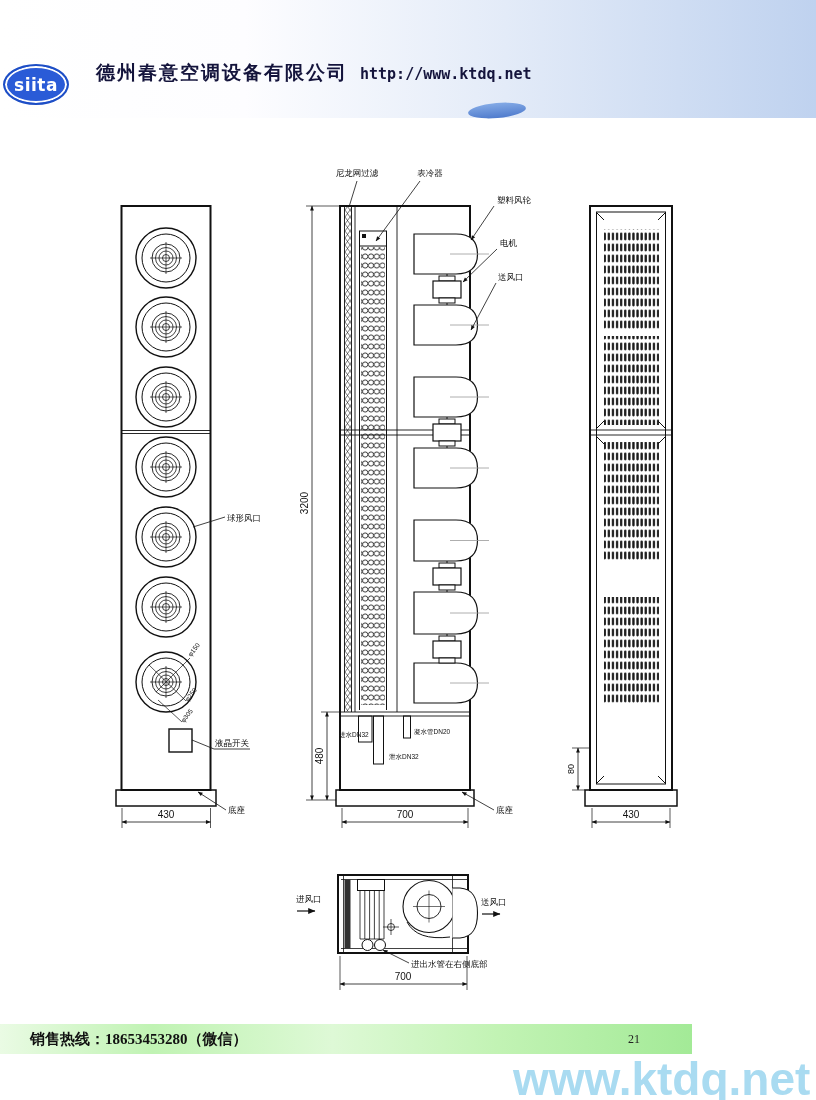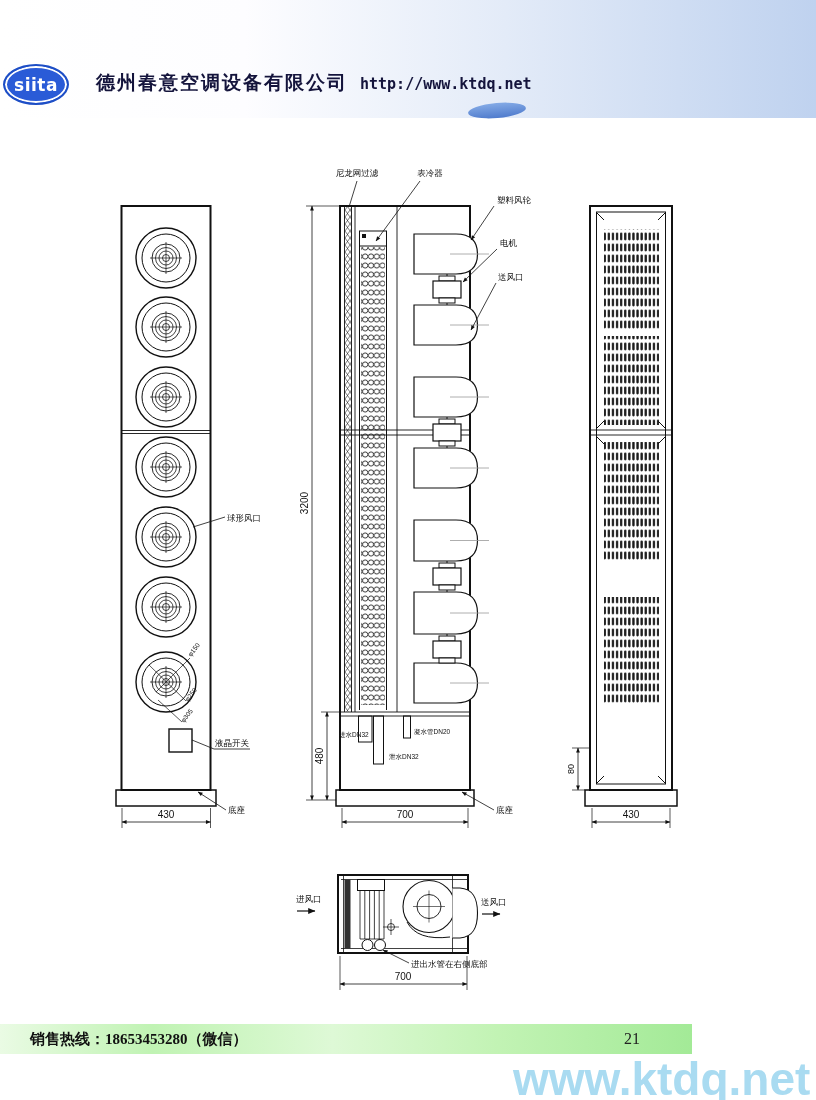--- a/index.html
+++ b/index.html
@@ -5,31 +5,31 @@
   html,body{margin:0;padding:0;}
   body{width:816px;height:1100px;position:relative;overflow:hidden;background:#fff;
        font-family:"Liberation Sans",sans-serif;}
   .header{position:absolute;left:0;top:0;width:816px;height:118px;
           background:linear-gradient(to right,#ffffff 0%,#fdfdff 30%,#e3ebf8 62%,#bfd2ef 100%);}
   .logo{position:absolute;left:3px;top:64px;width:62px;height:37px;background:#2a5bd7;
         border-radius:50%;border:2px solid #1d4ec6;box-shadow:inset 0 0 0 2px #ffffff;
         display:flex;align-items:center;justify-content:center;}
   .logo span{color:#fff;font-weight:bold;font-size:17px;letter-spacing:.5px;
         font-family:"DejaVu Sans",sans-serif;}
-  .title{position:absolute;left:96px;top:70px;white-space:nowrap;color:#14143c;font-weight:bold;}
+  .title{position:absolute;left:96px;top:60px;white-space:nowrap;color:#14143c;font-weight:bold;}
   .title .co{font-family:"Liberation Serif",serif;font-size:19px;letter-spacing:2px;}
   .title .url{font-family:"DejaVu Sans Mono",monospace;font-size:15px;margin-left:12px;letter-spacing:0;}
   .swoosh{position:absolute;left:468px;top:103px;width:58px;height:15px;border-radius:50%;
           background:linear-gradient(#79a3e4,#3f6fc8);transform:rotate(-5deg);opacity:.9;}
   .drawing{position:absolute;left:0;top:0;}
   .footerbar{position:absolute;left:0;top:1024px;width:692px;height:30px;
           background:linear-gradient(to right,#eafbe4 0%,#c0f3b3 22%,#def9d6 48%,#c2f3b4 72%,#a3ea97 100%);}
   .footerbar .hot{position:absolute;left:30px;top:0;line-height:30px;font-size:15px;font-weight:bold;
           color:#111;font-family:"Liberation Serif",serif;}
-  .footerbar .pg{position:absolute;right:52px;top:0;line-height:30px;font-size:16px;color:#222;
+  .footerbar .pg{position:absolute;right:52px;top:0;line-height:30px;font-size:12px;color:#222;
           font-family:"Liberation Serif",serif;}
   .watermark{position:absolute;left:513px;top:1052px;font-size:46px;font-weight:bold;color:#a9dbf1;
           font-family:"Liberation Sans",sans-serif;white-space:nowrap;}
   .txt{font-family:"Liberation Sans",sans-serif;fill:#111;}
 </style>
 </head>
 <body>
 
 <div class="header">
   <div class="logo">

